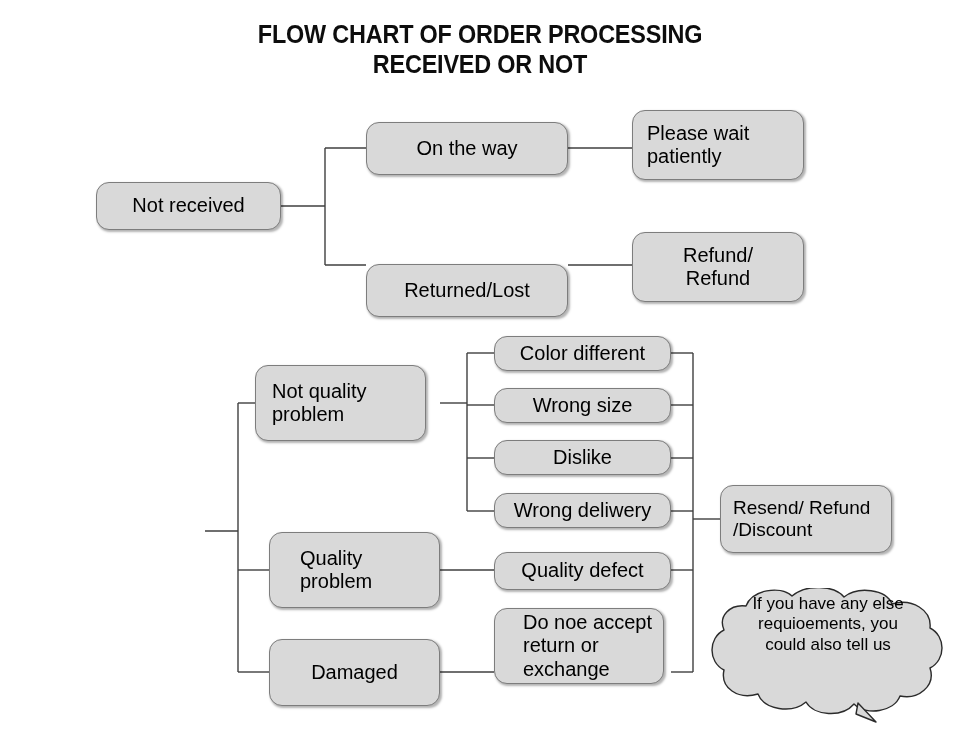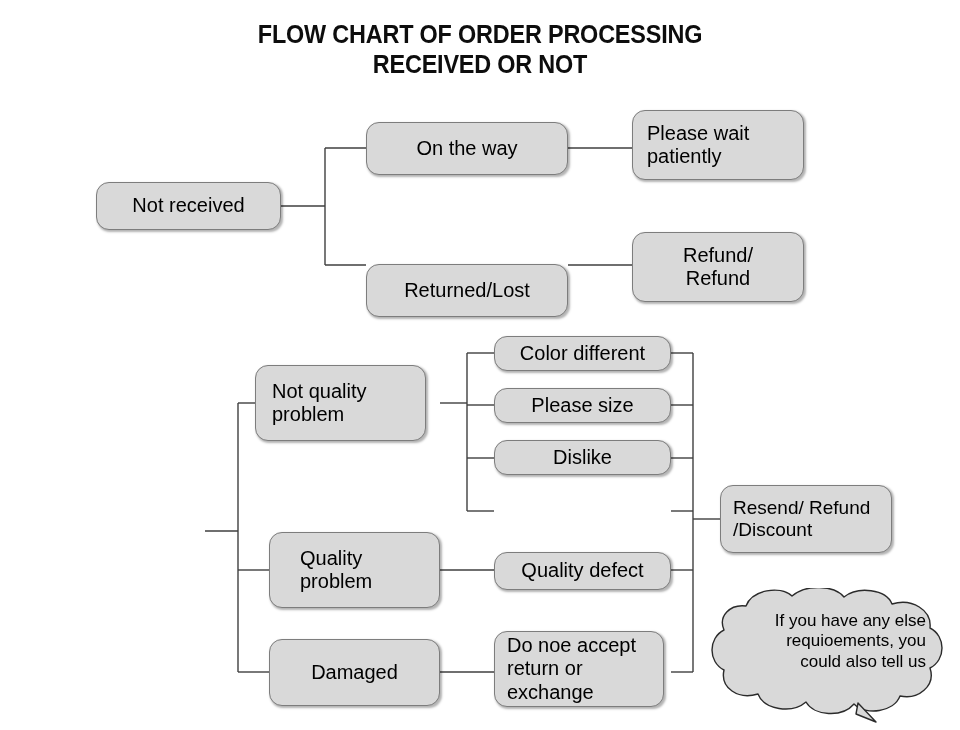--- a/index.html
+++ b/index.html
@@ -80,27 +80,27 @@
     position: absolute;
     left: 706px;
     top: 588px;
     width: 244px;
     height: 140px;
   }
   .callout svg { position: absolute; inset: 0; }
   .callout .ctext {
     position: absolute;
     left: 24px;
-    top: 23px;
+    top: 6px;
     width: 196px;
     font-size: 17px;
     line-height: 1.2;
     color: #000;
     white-space: pre-line;
-    text-align: right;
+    text-align: center;
   }
 </style>
 </head>
 <body>
 
 <div id="canvas">
 
   <div class="title">FLOW CHART OF ORDER PROCESSING
 RECEIVED OR NOT</div>
 
@@ -166,28 +166,29 @@
   <div class="node l" style="left:255px; top:365px; width:171px; height:76px; padding-left:16px;">Not quality
 problem</div>
 
   <div class="node l" style="left:269px; top:532px; width:171px; height:76px; padding-left:30px;">Quality
 problem</div>
 
   <div class="node c" style="left:269px; top:639px; width:171px; height:67px;">Damaged</div>
 
   <div class="node c" style="left:494px; top:336px; width:177px; height:35px;">Color different</div>
 
-  <div class="node c" style="left:494px; top:388px; width:177px; height:35px;">Please size</div>
+  <div class="node c" style="left:494px; top:388px; width:177px; height:35px;">Wrong size</div>
 
   <div class="node c" style="left:494px; top:440px; width:177px; height:35px;">Dislike</div>
 
+  <div class="node c" style="left:494px; top:493px; width:177px; height:35px;">Wrong deliwery</div>
 
   <div class="node c" style="left:494px; top:552px; width:177px; height:38px;text-align:right;">Quality defect</div>
 
-  <div class="node l" style="left:494px; top:631px; width:170px; height:76px; padding-left:12px;">Do noe accept
+  <div class="node l" style="left:494px; top:608px; width:170px; height:76px; padding-left:28px;">Do noe accept
 return or
 exchange</div>
 
   <div class="node l" style="left:720px; top:485px; width:172px; height:68px; padding-left:12px; font-size:19px;">Resend/ Refund
 /Discount</div>
 
   <div class="callout">
     <svg viewBox="0 0 244 140" width="244" height="140">
       <path d="M 40 18
                C 46 2, 74 -3, 86 8

